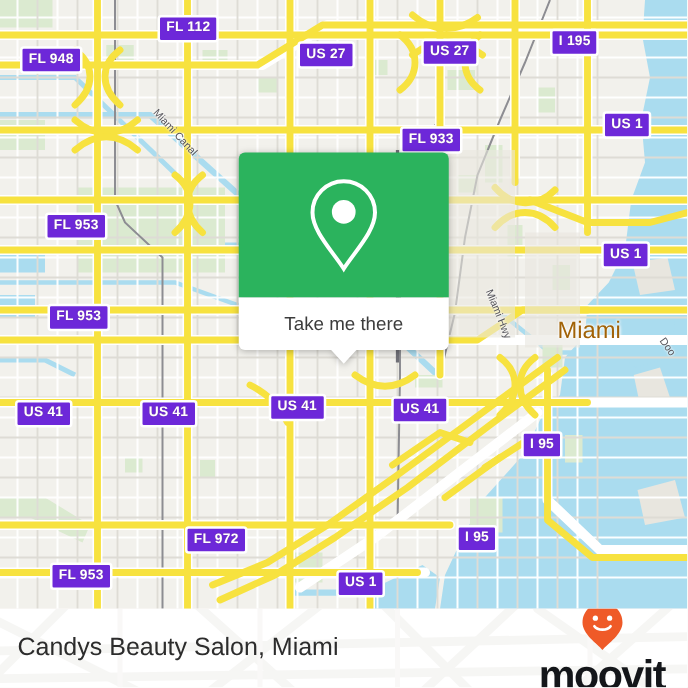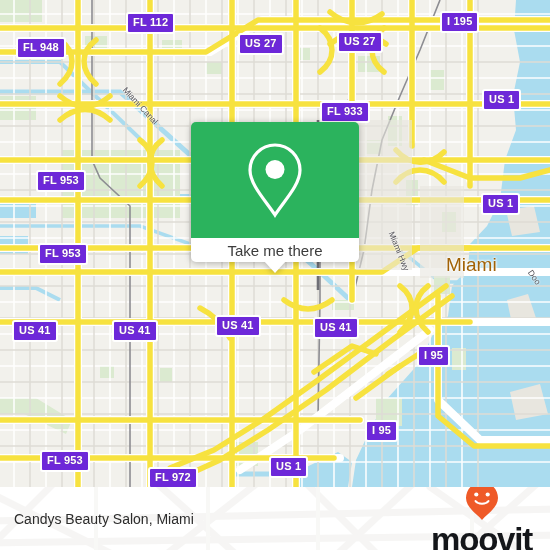--- a/index.html
+++ b/index.html
@@ -81,21 +81,21 @@
     width: 168px;
     filter: drop-shadow(0 1px 3px rgba(0,0,0,0.28));
   }
   #popup-head {
     height: 116px;
     background: #2bb35d;
     border-radius: 5px 5px 0 0;
     display: flex; align-items: center; justify-content: center;
   }
   #popup-foot {
-    height: 24px;
+    height: 42px;
     background: #ffffff;
     border-radius: 0 0 5px 5px;
     display: flex; align-items: center; justify-content: center;
     color: #3c3c3c;
     font-size: 15px;
     font-family: "Liberation Sans", sans-serif;
   }
   #popup-tail {
     position: absolute;
     left: 50%; bottom: -11px;
@@ -116,21 +116,21 @@
   }
   #footer-bg { position: absolute; left: 0; top: 0; opacity: .5; }
   #footer-inner {
     position: relative;
     height: 63px;
     display: flex; align-items: center; justify-content: space-between;
     padding: 0 18px 0 14px;
   }
   #caption {
     color: #2c2c2c;
-    font-size: 14px;
+    font-size: 20px;
     font-family: "Liberation Sans", sans-serif;
     white-space: nowrap;
   }
   #logo { display: flex; align-items: center; gap: 2px; flex-direction: column; }
   #logo-word {
     color: #14161a;
     font-size: 33px;
     font-weight: bold;
     letter-spacing: -1.2px;
     font-family: "Liberation Sans", sans-serif;
@@ -300,33 +300,33 @@
     </svg>
 
     <div class="placelabel" style="left:446px; top:254px;">Miami</div>
     <div class="streetlabel" style="left:128px; top:85px; transform:rotate(47deg); transform-origin:left top;">Miami Canal</div>
     <div class="streetlabel" style="left:396px; top:230px; transform:rotate(68deg); transform-origin:left top;">Miami Hwy</div>
     <div class="streetlabel" style="left:534px; top:268px; transform:rotate(55deg); transform-origin:left top;">Doo</div>
 
     <div class="shield" style="left:126px; top:12px;">FL 112</div>
     <div class="shield" style="left:238px; top:33px;">US 27</div>
     <div class="shield" style="left:337px; top:31px;">US 27</div>
-    <div class="shield" style="left:440px; top:11px;">I 195</div>
+    <div class="shield" style="left:440px; top:23px;">I 195</div>
     <div class="shield" style="left:16px;  top:37px;">FL 948</div>
     <div class="shield" style="left:482px; top:89px;">US 1</div>
     <div class="shield" style="left:320px; top:101px;">FL 933</div>
     <div class="shield" style="left:36px;  top:170px;">FL 953</div>
     <div class="shield" style="left:481px; top:193px;">US 1</div>
     <div class="shield" style="left:38px;  top:243px;">FL 953</div>
     <div class="shield" style="left:12px;  top:320px;">US 41</div>
     <div class="shield" style="left:112px; top:320px;">US 41</div>
     <div class="shield" style="left:215px; top:315px;">US 41</div>
     <div class="shield" style="left:313px; top:317px;">US 41</div>
     <div class="shield" style="left:417px; top:345px;">I 95</div>
-    <div class="shield" style="left:148px; top:421px;margin-top:46px;">FL 972</div>
+    <div class="shield" style="left:148px; top:421px;">FL 972</div>
     <div class="shield" style="left:40px;  top:450px;">FL 953</div>
     <div class="shield" style="left:365px; top:420px;">I 95</div>
     <div class="shield" style="left:269px; top:456px;">US 1</div>
 
     <div id="popup">
       <div id="popup-head">
         <svg width="62" height="78" viewBox="0 0 62 78">
           <path d="M31 4 C17.2 4 6 15.2 6 29 C6 44 22 60 31 74 C40 60 56 44 56 29 C56 15.2 44.8 4 31 4 Z" fill="none" stroke="#ffffff" stroke-width="3.2"></path>
           <circle cx="31" cy="28.5" r="9.5" fill="#ffffff"></circle>
         </svg>

